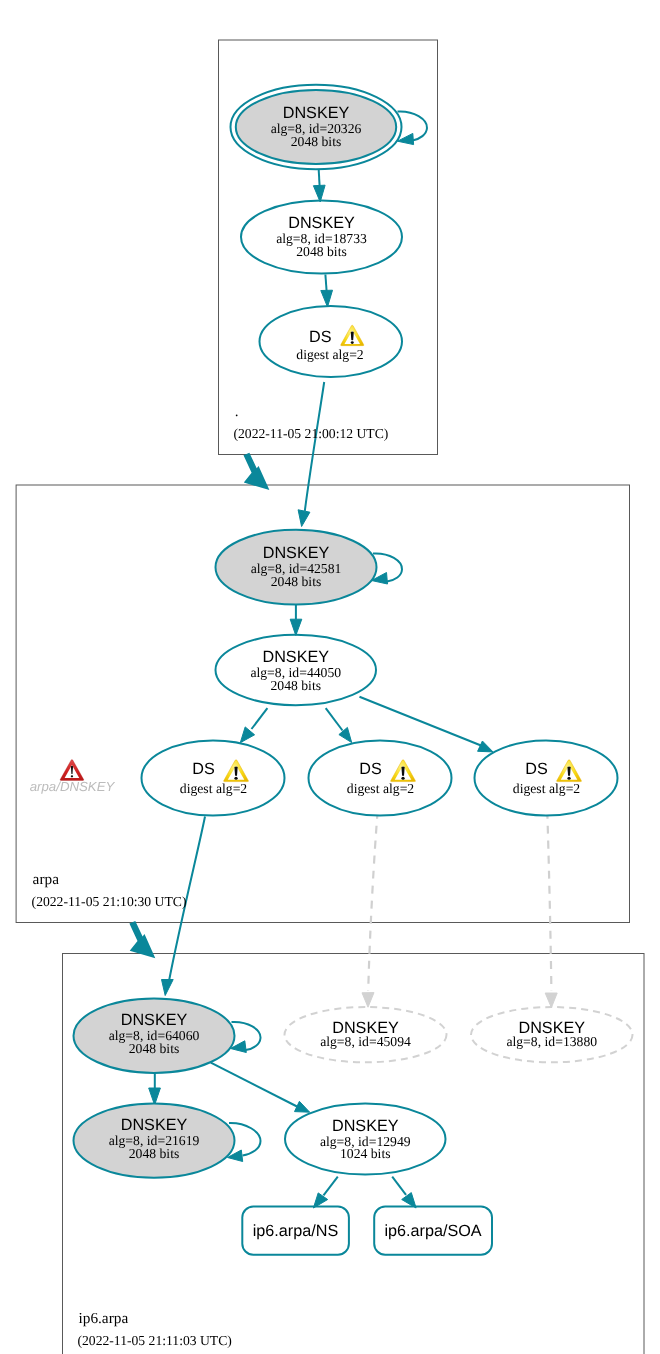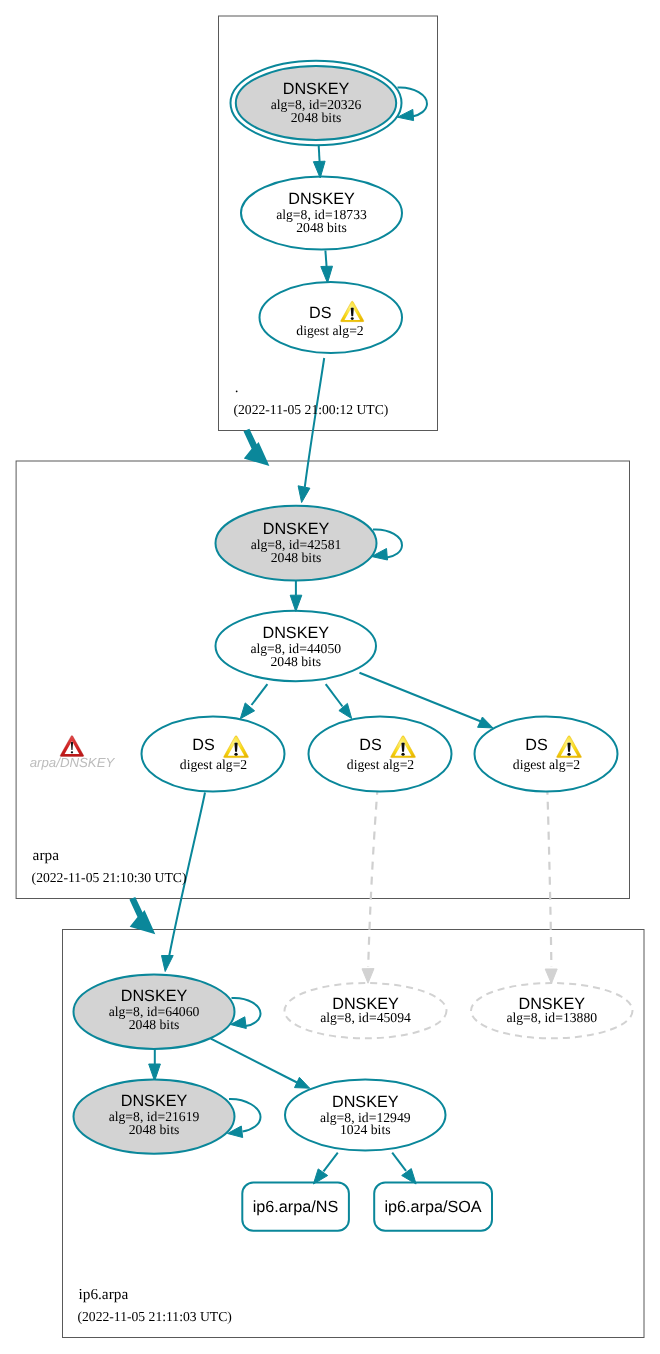--- a/index.html
+++ b/index.html
@@ -1,19 +1,19 @@
 <!DOCTYPE html>
 <html><head>
 <meta charset="utf-8">
 <title>DNSSEC authentication chain</title>
 <style>
   html,body{margin:0;padding:0;background:#ffffff;}
   body{width:660px;height:1354px;overflow:hidden;
        font-family:"Liberation Sans",sans-serif;-webkit-font-smoothing:antialiased;text-rendering:geometricPrecision;}
-  #canvas{position:relative;width:660px;height:1238px;}
+  #canvas{position:relative;width:660px;height:1238px;margin-top:24px;}
   svg#g{display:block;position:absolute;left:0;top:0;}
   .zone-rect{fill:#ffffff;stroke:#595959;stroke-width:1;}
   .ell-sec{fill:none;stroke:#0a879a;stroke-width:2;}
   .ell-sec-sep{fill:#d3d3d3;stroke:#0a879a;stroke-width:2;}
   .ell-ins{fill:none;stroke:#d2d2d2;stroke-width:2;stroke-dasharray:7,5;}
   .rr-box{fill:none;stroke:#0a879a;stroke-width:2;}
   .e-sec{fill:none;stroke:#0a879a;stroke-width:2;}
   .e-ins{fill:none;stroke:#d0d0d0;stroke-width:2.2;stroke-dasharray:8,7;}
   .ah-sec{fill:#0a879a;stroke:#0a879a;stroke-width:1;}
   .ah-ins{fill:#d2d2d2;stroke:#d2d2d2;stroke-width:1;}

